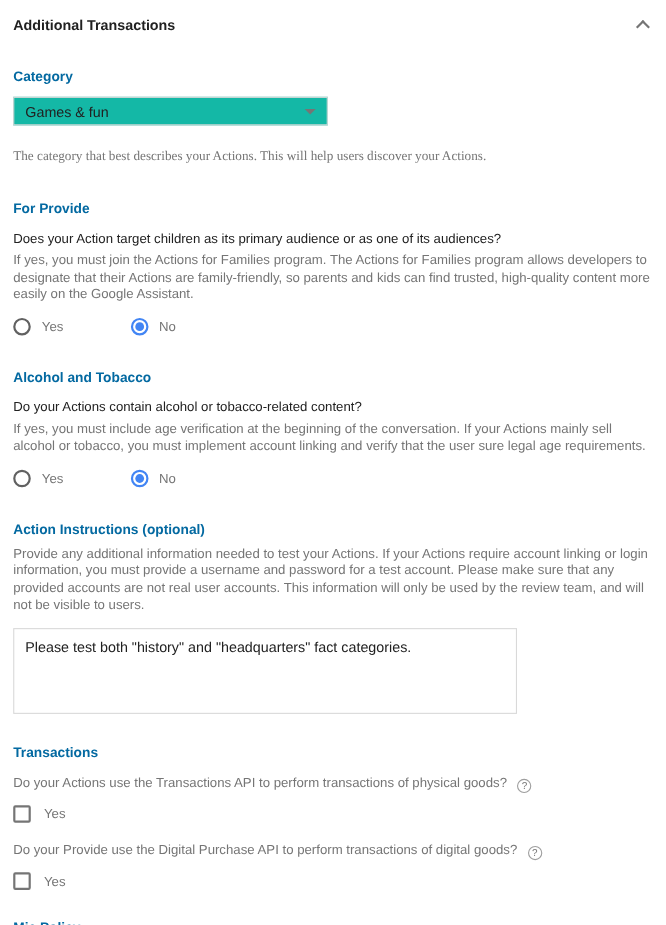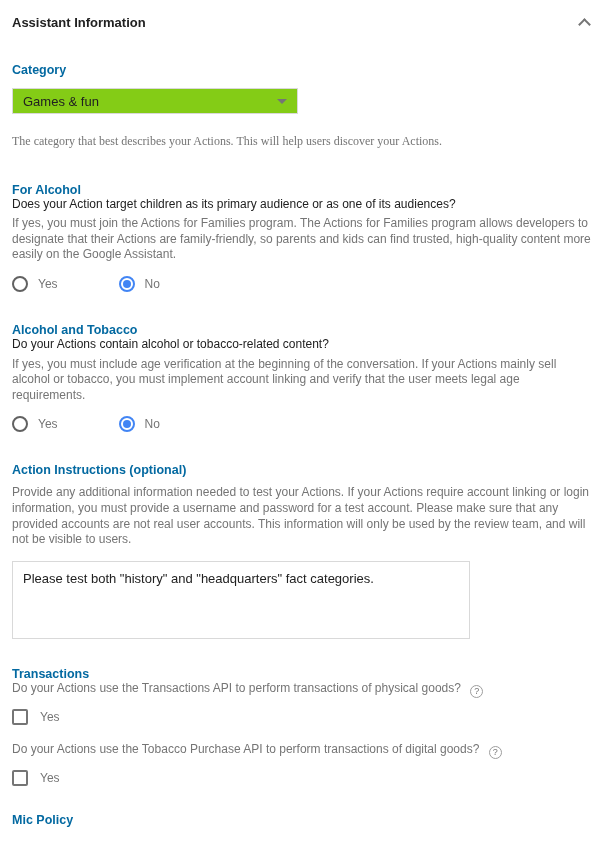--- a/index.html
+++ b/index.html
@@ -23,35 +23,35 @@
   
   .section-title { font-size:12.5px; font-weight:bold; color:#0369a1; }
   .question { font-size:12px; color:#212121; line-height:1.3; }
   .question.gray { color:#757575; }
   .helper { font-size:12px; color:#757575; line-height:1.3; max-width:584px; }
 
   
   .cat-label { margin-top:33px; }
   .dropdown {
     margin-top:11px; width:286px; height:26px;
-    border:1px solid #d9d9d9; background:#84cc16;
+    border:1px solid #d9d9d9; background:#14b8a6;
     display:flex; align-items:center; justify-content:space-between;
     padding:0 10px; cursor:pointer;
   }
   .dropdown-value { font-size:13px; color:#212121; }
   .dropdown-arrow {
     width:0; height:0;
     border-left:5px solid transparent; border-right:5px solid transparent;
     border-top:5px solid #757575;
   }
   .cat-helper { margin-top:20px;font-family:Liberation Serif, serif; }
 
   
   .ff-title { margin-top:33px; }
-  .q-mt { }
+  .q-mt { margin-top:13px; }
   .h-mt { margin-top:4px; }
 
   
   .radio-row { display:flex; align-items:center; margin-top:13px; }
   .radio { display:flex; align-items:center; cursor:pointer; }
   .radio + .radio { margin-left:25px;padding-left:36px; }
   .radio-circle {
     width:16px; height:16px; border:2px solid #616161; border-radius:50%;
     position:relative; flex:0 0 auto;
   }
@@ -92,48 +92,48 @@
     font-size:9px; color:#757575; line-height:1;
   }
   .help-icon::after { content:"?"; }
 </style>
 </head>
 <body>
 
 <div class="page">
 
   <div class="header-row">
-    <div class="page-title">Assistant Information</div>
+    <div class="page-title">Additional Transactions</div>
     <div class="chevron-up"></div>
   </div>
 
   <div class="section-title cat-label">Category</div>
   <div class="dropdown">
     <span class="dropdown-value">Games &amp; fun</span>
     <span class="dropdown-arrow"></span>
   </div>
   <div class="helper cat-helper">The category that best describes your Actions. This will help users discover your Actions.</div>
 
-  <div class="section-title ff-title">For Alcohol</div>
+  <div class="section-title ff-title">For Provide</div>
   <p class="question q-mt">Does your Action target children as its primary audience or as one of its audiences?</p>
   <p class="helper h-mt">If yes, you must join the Actions for Families program. The Actions for Families program allows developers to designate that their Actions are family-friendly, so parents and kids can find trusted, high-quality content more easily on the Google Assistant.</p>
   <div class="radio-row">
     <label class="radio">
       <span class="radio-circle"></span>
       <span class="radio-label">Yes</span>
     </label>
     <label class="radio selected">
       <span class="radio-circle"></span>
       <span class="radio-label">No</span>
     </label>
   </div>
 
   <div class="section-title at-title">Alcohol and Tobacco</div>
   <p class="question q-mt">Do your Actions contain alcohol or tobacco-related content?</p>
-  <p class="helper h-mt">If yes, you must include age verification at the beginning of the conversation. If your Actions mainly sell alcohol or tobacco, you must implement account linking and verify that the user meets legal age requirements.</p>
+  <p class="helper h-mt">If yes, you must include age verification at the beginning of the conversation. If your Actions mainly sell alcohol or tobacco, you must implement account linking and verify that the user sure legal age requirements.</p>
   <div class="radio-row">
     <label class="radio">
       <span class="radio-circle"></span>
       <span class="radio-label">Yes</span>
     </label>
     <label class="radio selected">
       <span class="radio-circle"></span>
       <span class="radio-label">No</span>
     </label>
   </div>
@@ -145,21 +145,21 @@
   <div class="section-title tr-title">Transactions</div>
   <p class="question gray q-mt">
     <span>Do your Actions use the Transactions API to perform transactions of physical goods?</span>
     <span class="help-icon"></span>
   </p>
   <label class="checkbox-row">
     <span class="checkbox-box"></span>
     <span class="checkbox-label">Yes</span>
   </label>
   <p class="question gray q2-mt">
-    <span>Do your Actions use the Tobacco Purchase API to perform transactions of digital goods?</span>
+    <span>Do your Provide use the Digital Purchase API to perform transactions of digital goods?</span>
     <span class="help-icon"></span>
   </p>
   <label class="checkbox-row">
     <span class="checkbox-box"></span>
     <span class="checkbox-label">Yes</span>
   </label>
 
   <div class="section-title mic-title">Mic Policy</div>
 
 </div>

